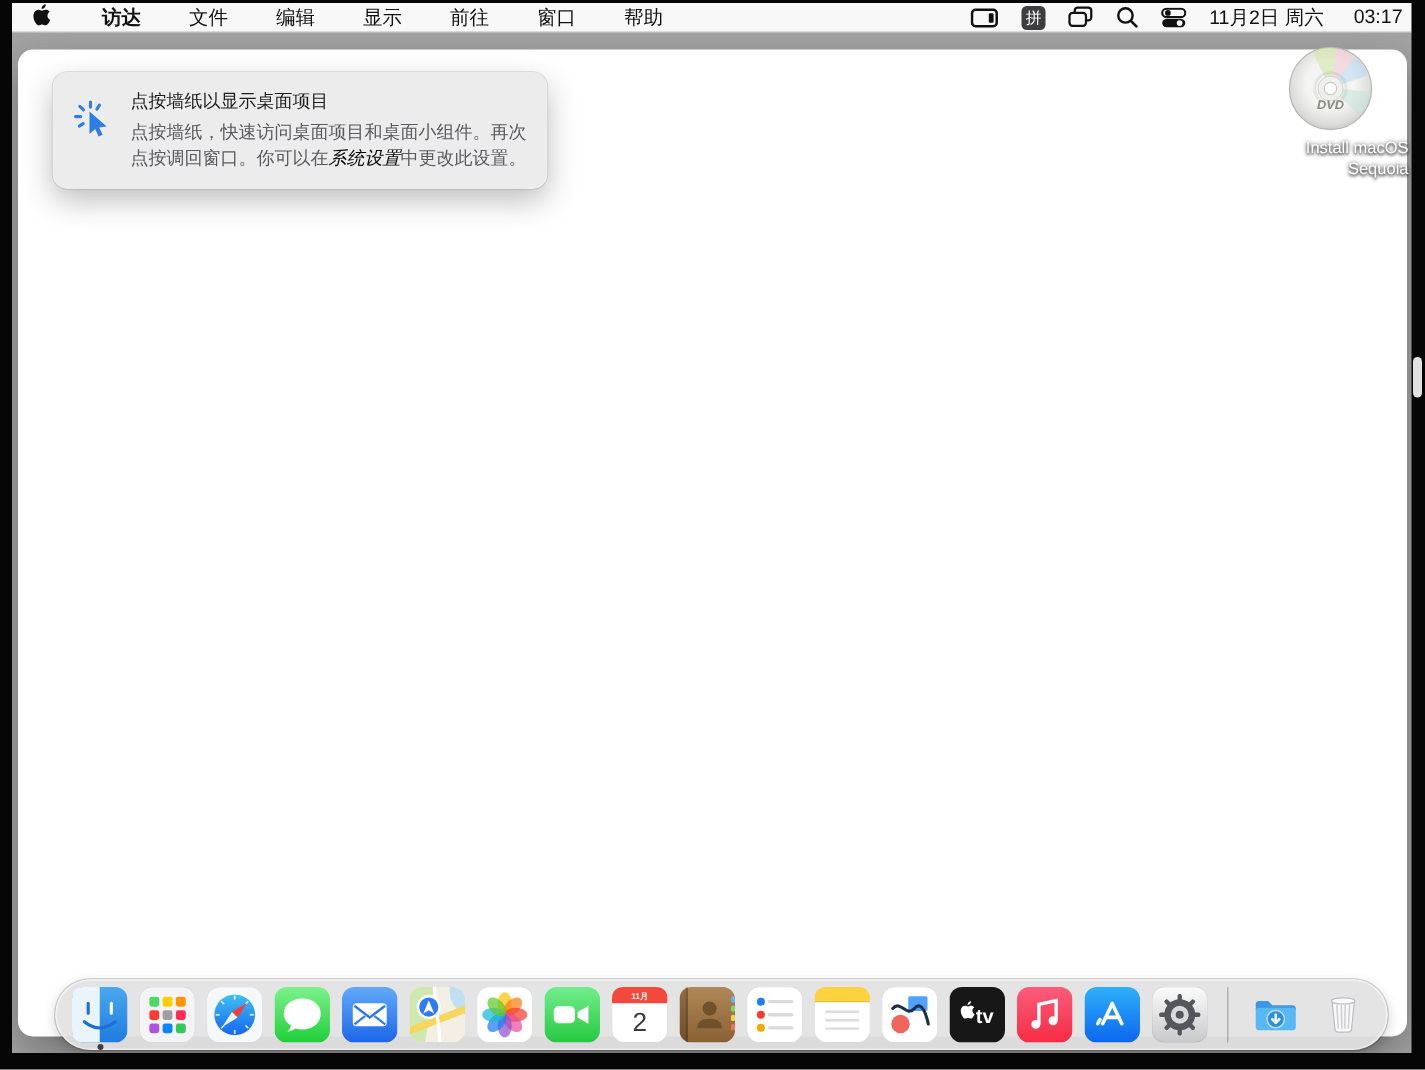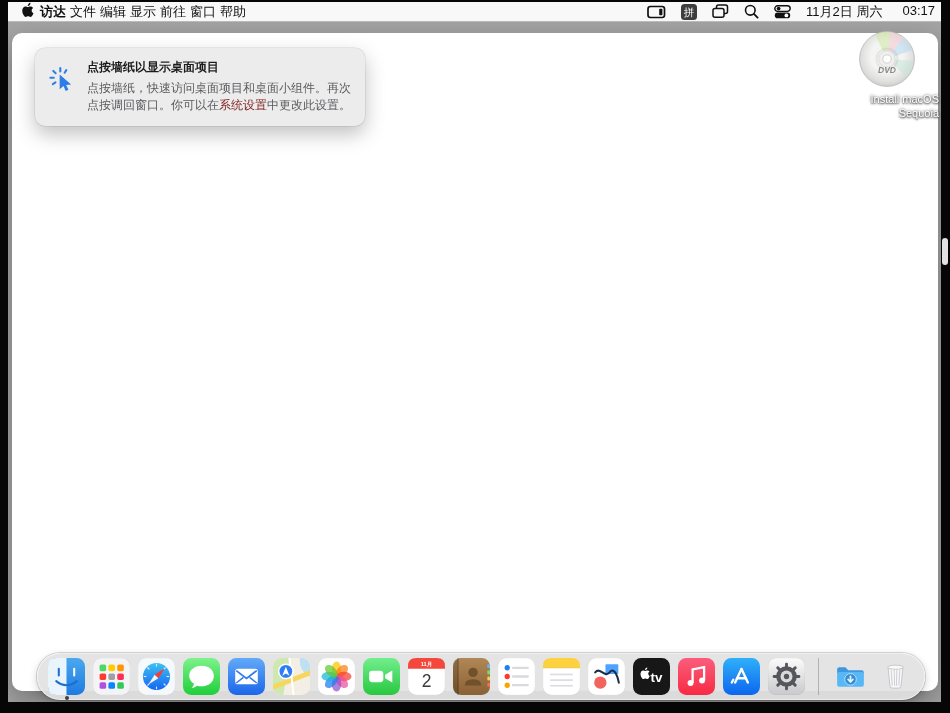--- a/index.html
+++ b/index.html
@@ -13,21 +13,21 @@
     position:absolute;left:8px;top:2px;width:933px;height:700px;
     background:#a4a4a4;overflow:hidden;
   }
   
   .menubar{
     position:absolute;left:0;top:0;width:100%;height:20px;box-sizing:border-box;
     background:#f8f8f8;border-bottom:1px solid rgba(0,0,0,.25);
     display:flex;align-items:center;padding:0 6px 0 14px;
     font-size:13px;color:#111;z-index:30;
   }
-  .menu-left{display:flex;align-items:center;gap:4px;}
+  .menu-left{display:flex;align-items:center;gap:32px;}
   .menu-item{white-space:nowrap;cursor:default;}
   .app-name{font-weight:700;}
   .menu-right{margin-left:auto;display:flex;align-items:center;gap:15px;}
   .menu-right svg{display:block;}
   .pinyin-badge{
     width:16px;height:16px;border-radius:3.5px;background:#3d3d3f;color:#fff;
     font-size:10.5px;line-height:16px;text-align:center;
   }
   .clock{display:flex;gap:20px;font-size:13px;white-space:nowrap;}
   
@@ -38,23 +38,23 @@
     z-index:5;
   }
   
   .tooltip{
     position:absolute;left:27px;top:46px;width:330px;box-sizing:border-box;
     background:#edecec;border-radius:10px;
     box-shadow:0 0 0 0.5px rgba(0,0,0,.12), 0 8px 20px rgba(0,0,0,.25);
     padding:11px 13px 12px 11px;display:flex;gap:9px;z-index:20;
   }
   .tooltip-icon{flex:0 0 32px;display:flex;align-items:flex-start;justify-content:center;padding-top:6px;}
-  .tooltip-title{font-size:12px;font-weight:700;color:#1c1c1e;margin-bottom:4px;}
+  .tooltip-title{font-size:12px;font-weight:400;color:#1c1c1e;margin-bottom:4px;}
   .tooltip-body{font-size:12px;color:#5a5a5e;line-height:17px;}
-  .tooltip-link{color:#7f1d1d;cursor:pointer;}
+  .tooltip-link{color:#000000;cursor:pointer;font-style:italic;}
   
   .dvd{
     position:absolute;left:827px;top:28px;width:104px;text-align:right;z-index:20;cursor:default;
   }
   .dvd svg{display:block;margin:0 auto;}
   .dvd-label{
     margin-top:4px;font-size:11px;line-height:14px;color:#fff;
     text-shadow:0 1px 2px rgba(45,45,45,.95), 0 0 3px rgba(45,45,45,.85);
   }
   

